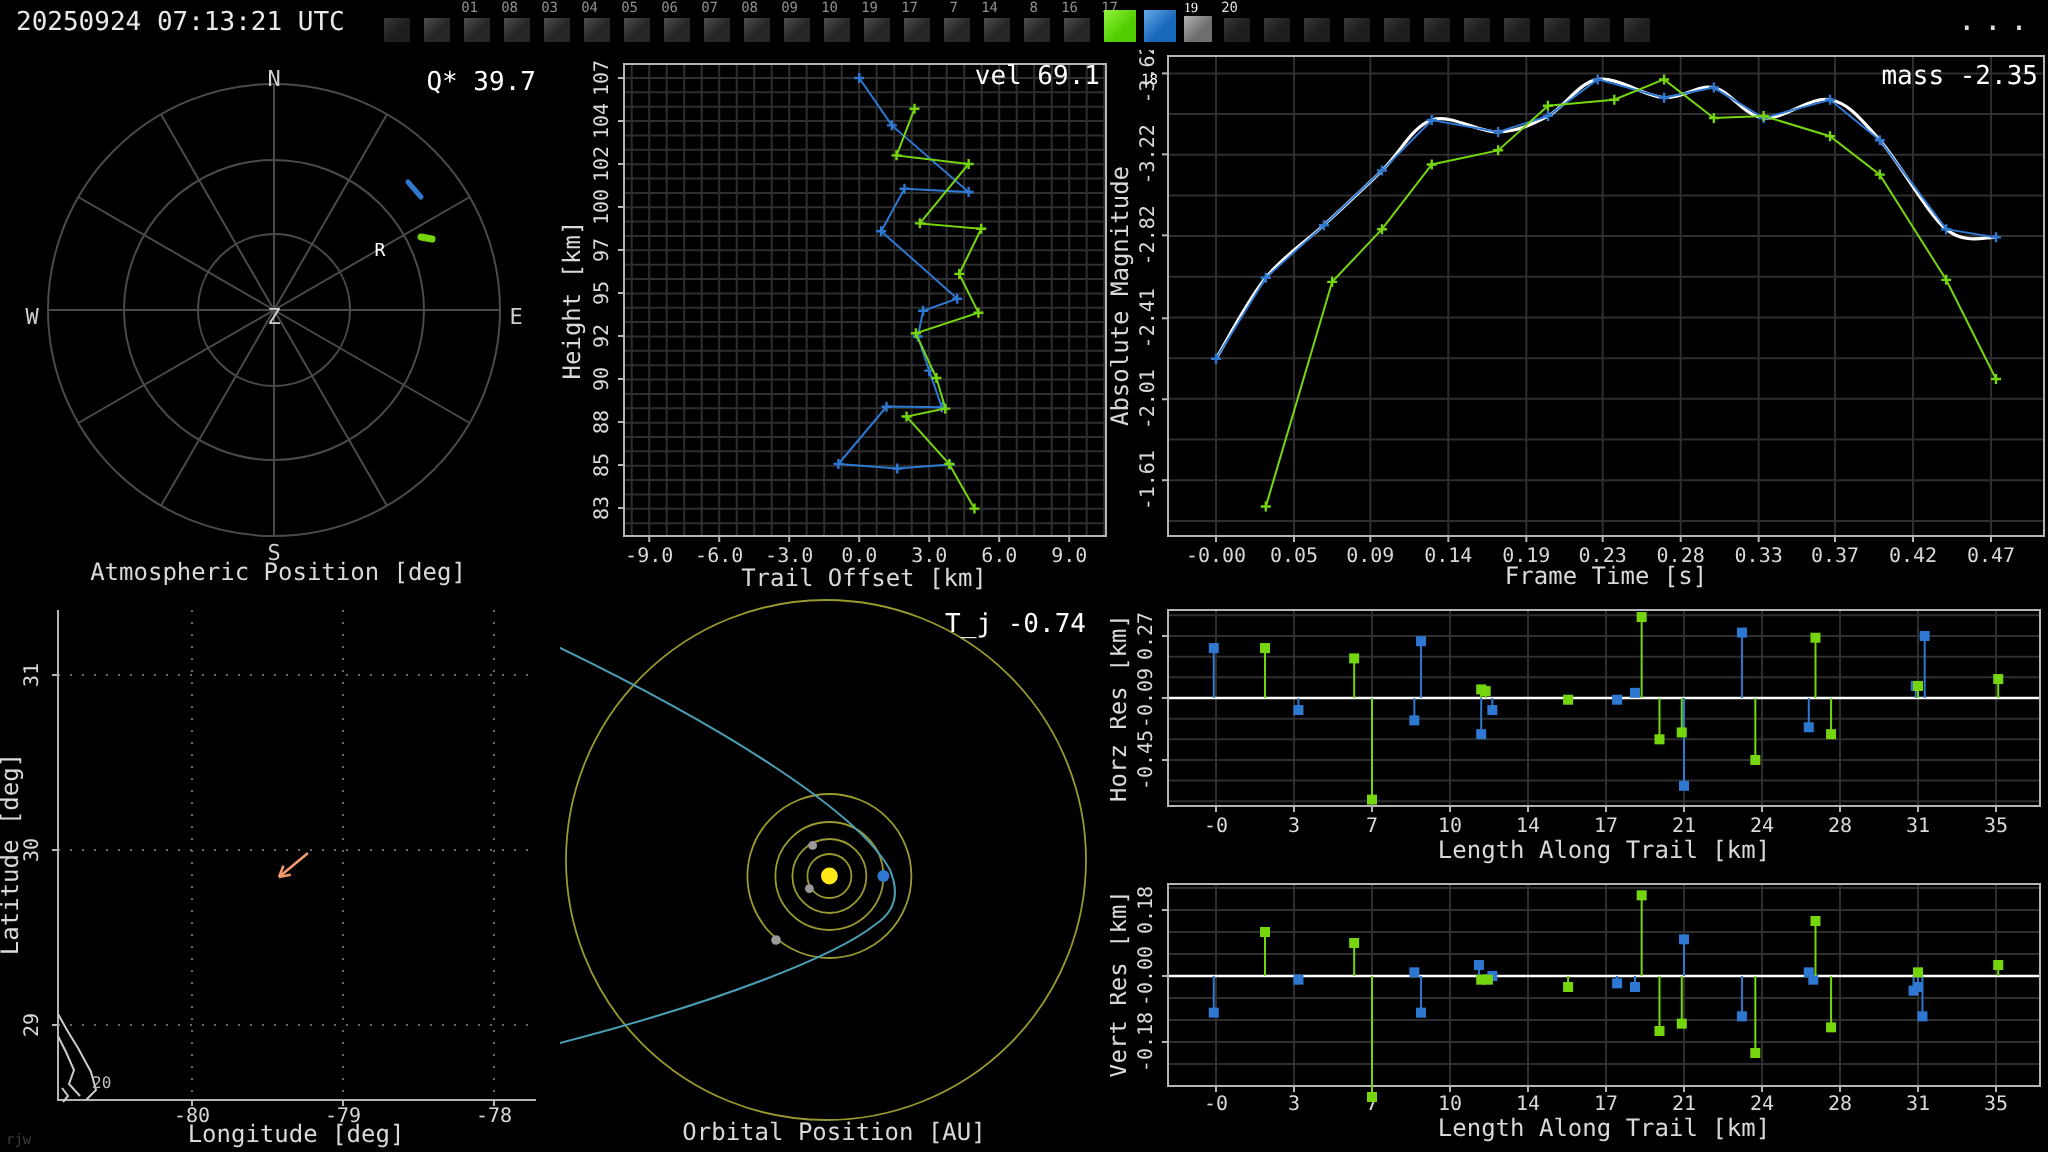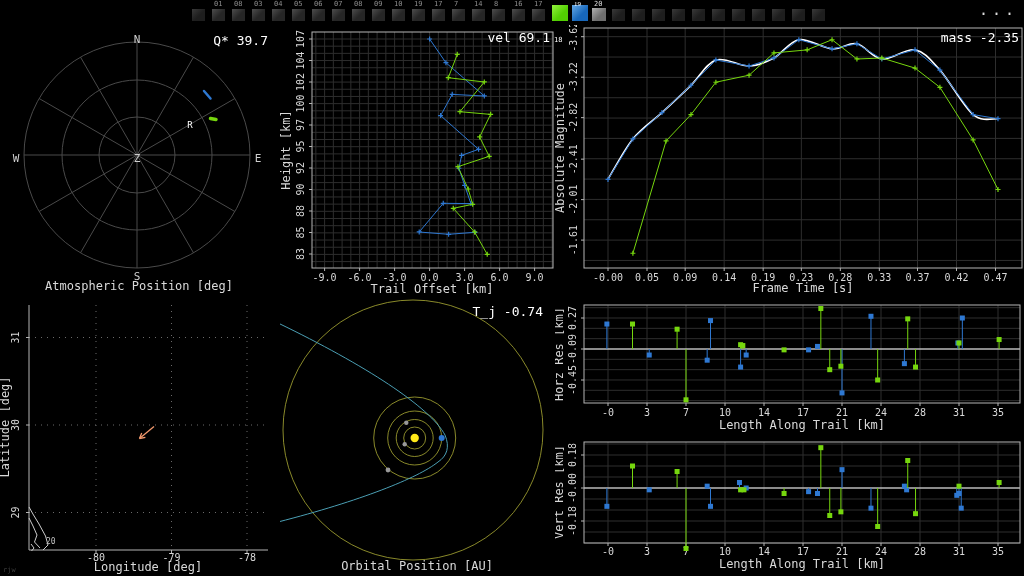--- a/index.html
+++ b/index.html
@@ -3,37 +3,38 @@
 <meta charset="utf-8">
 <style>
   html,body{margin:0;padding:0;background:#000;}
   body{width:1024px;height:576px;overflow:hidden;font-family:"DejaVu Sans Mono",monospace;}
   #app{position:relative;width:1024px;height:576px;background:#000;}
   .topbar{position:absolute;left:0;top:0;width:1024px;height:25px;background:#000;}
   .timestamp{position:absolute;left:8px;top:4px;color:#e9e9e9;font-size:13px;white-space:pre;}
   .tabs{position:absolute;left:192px;top:0;height:25px;display:flex;}
   .tab{position:relative;width:20px;height:25px;}
   .tab .sq{position:absolute;left:0;top:9px;width:13px;height:12px;background:linear-gradient(135deg,#4e4e4e,#262626 55%);}
-  .tab .lb{position:absolute;top:1px;left:2px;width:15px;text-align:left;font-size:7px;line-height:7px;color:#8f8f8f;}
+  .tab .lb{position:absolute;top:1px;left:12px;width:15px;text-align:right;font-size:7px;line-height:7px;color:#8f8f8f;}
   .tab.dim .sq{background:linear-gradient(135deg,#3a3a3a,#1e1e1e 55%);}
   .tab.green .sq{top:5px;width:16px;height:16px;background:linear-gradient(135deg,#93f23d,#52cf02 60%);}
   .tab.green .lb{color:#fff;margin-top:36px;}
   .tab.blue .sq{top:5px;width:16px;height:16px;background:linear-gradient(135deg,#67aae7,#1767bb 60%);}
   .tab.blue .lb{color:#fff;font-family:Liberation Serif, serif;}
   .tab.gray .sq{top:8px;width:14px;height:13px;background:linear-gradient(135deg,#b2b2b2,#6e6e6e 60%);}
   .tab.gray .lb{color:#ddd;}
   .menu-dots{position:absolute;right:6px;top:1px;color:#ddd;font-size:15px;letter-spacing:4px;cursor:pointer;}
   svg{position:absolute;display:block;}
   svg text{font-family:"DejaVu Sans Mono",monospace;}
 </style>
 </head>
 <body>
 
 <div id="app">
   <div class="topbar">
+    <span class="timestamp">20250924 07:13:21 UTC</span>
     <div class="tabs" id="tabs">
         <div class="tab dim">
           <div class="sq"></div>
         </div>
         <div class="tab idle">
           <div class="sq"></div>
           <span class="lb">01</span>
         </div>
         <div class="tab idle">
           <div class="sq"></div>

